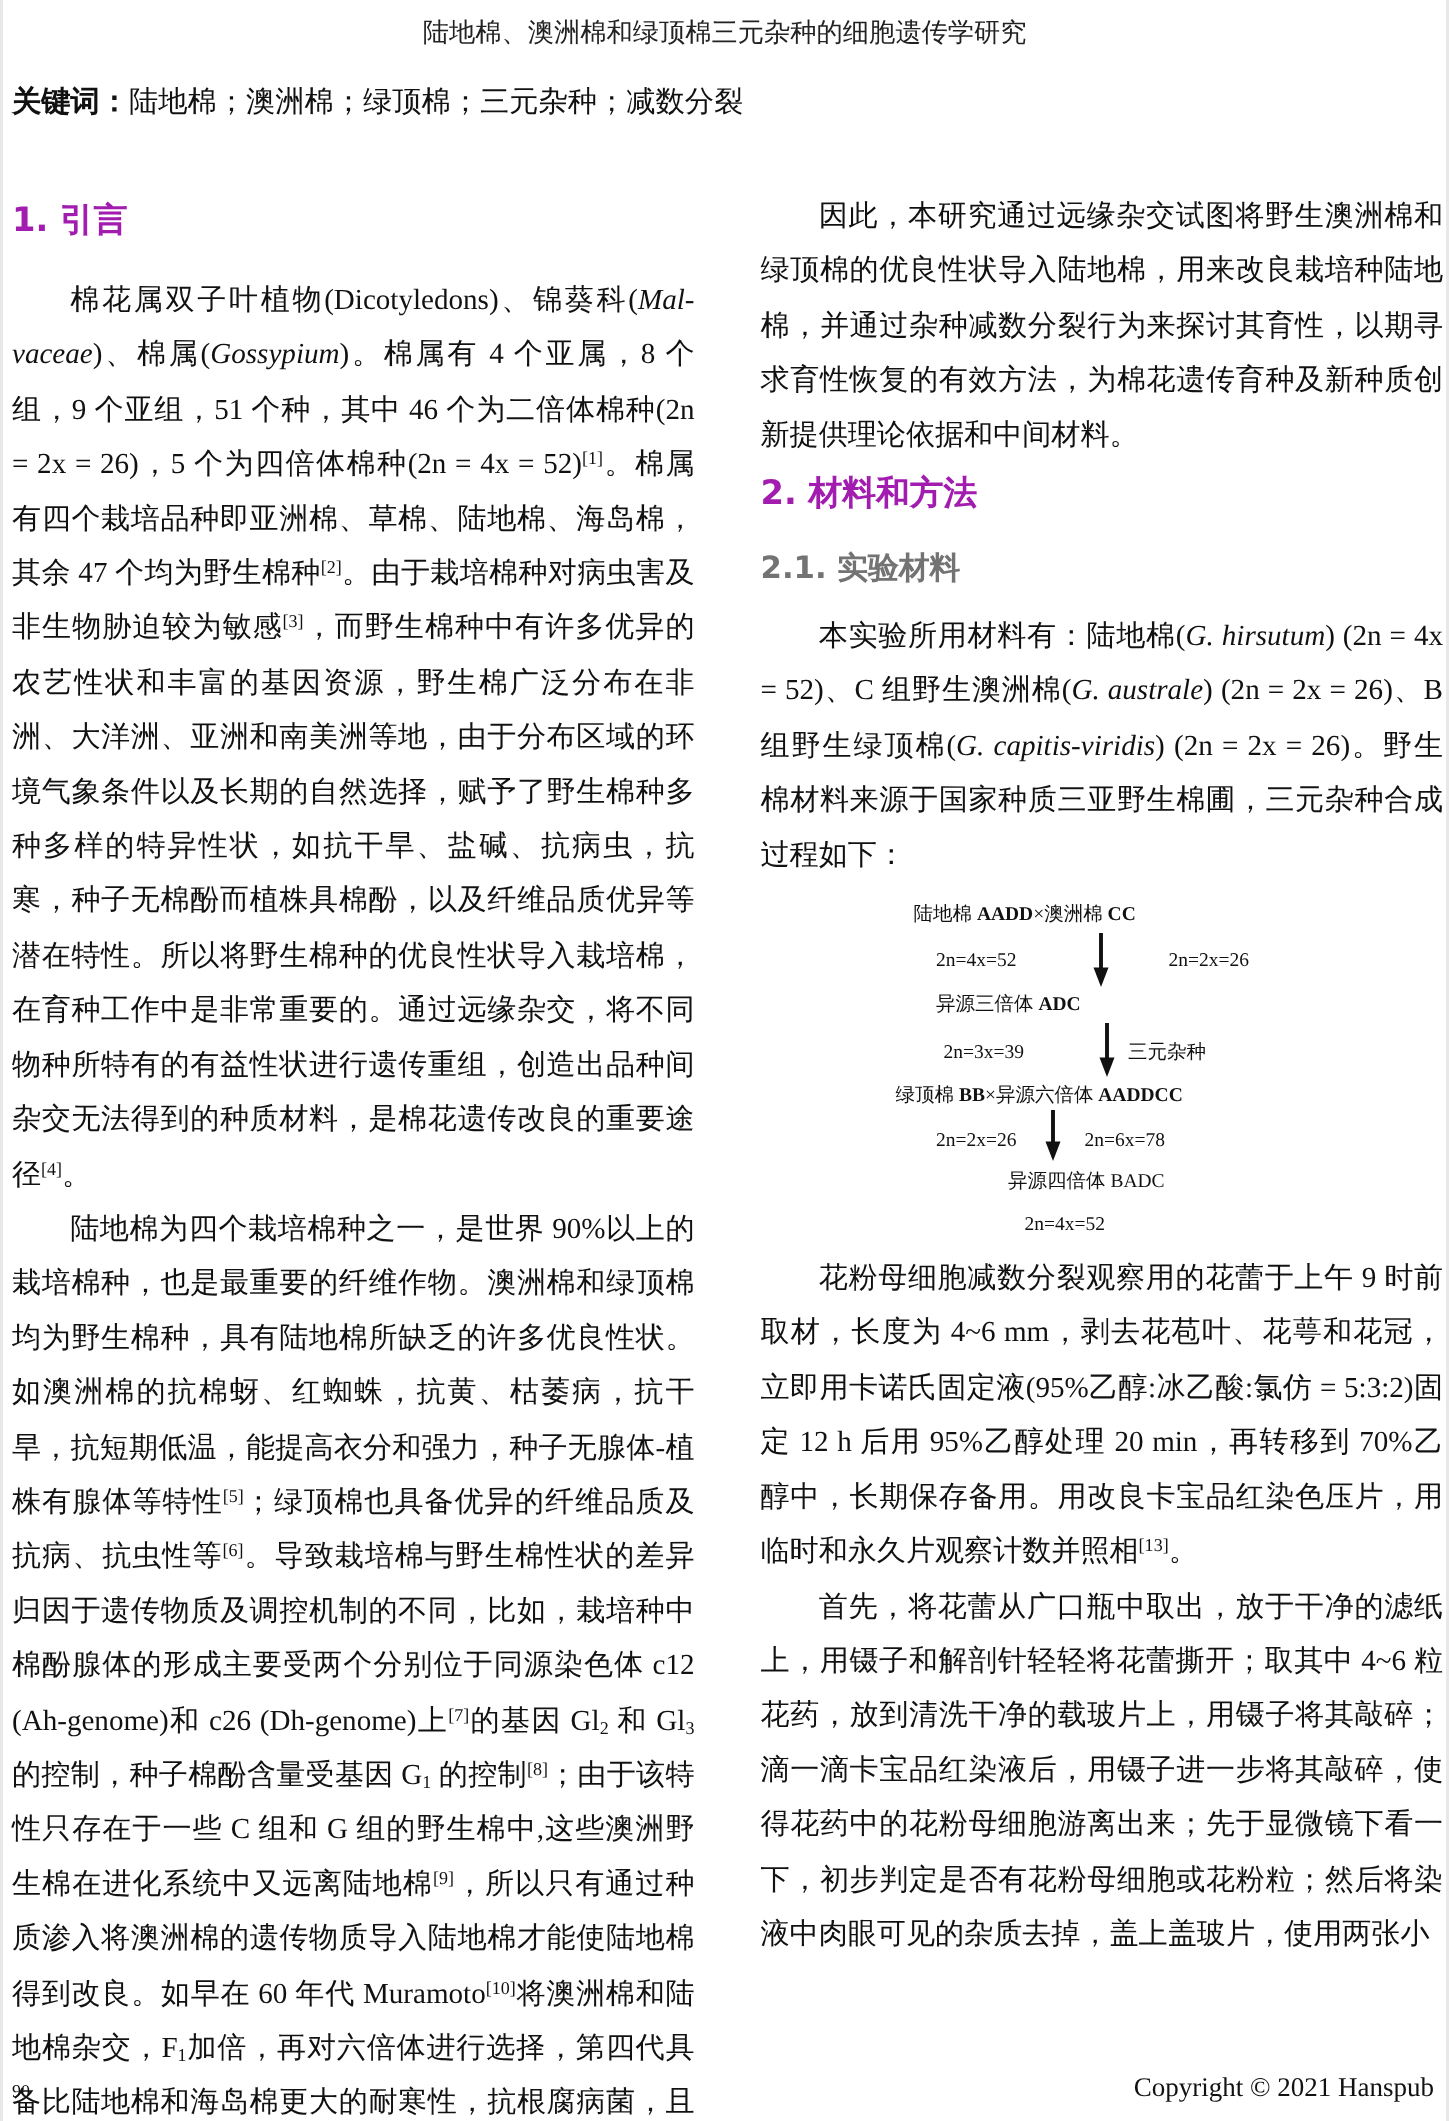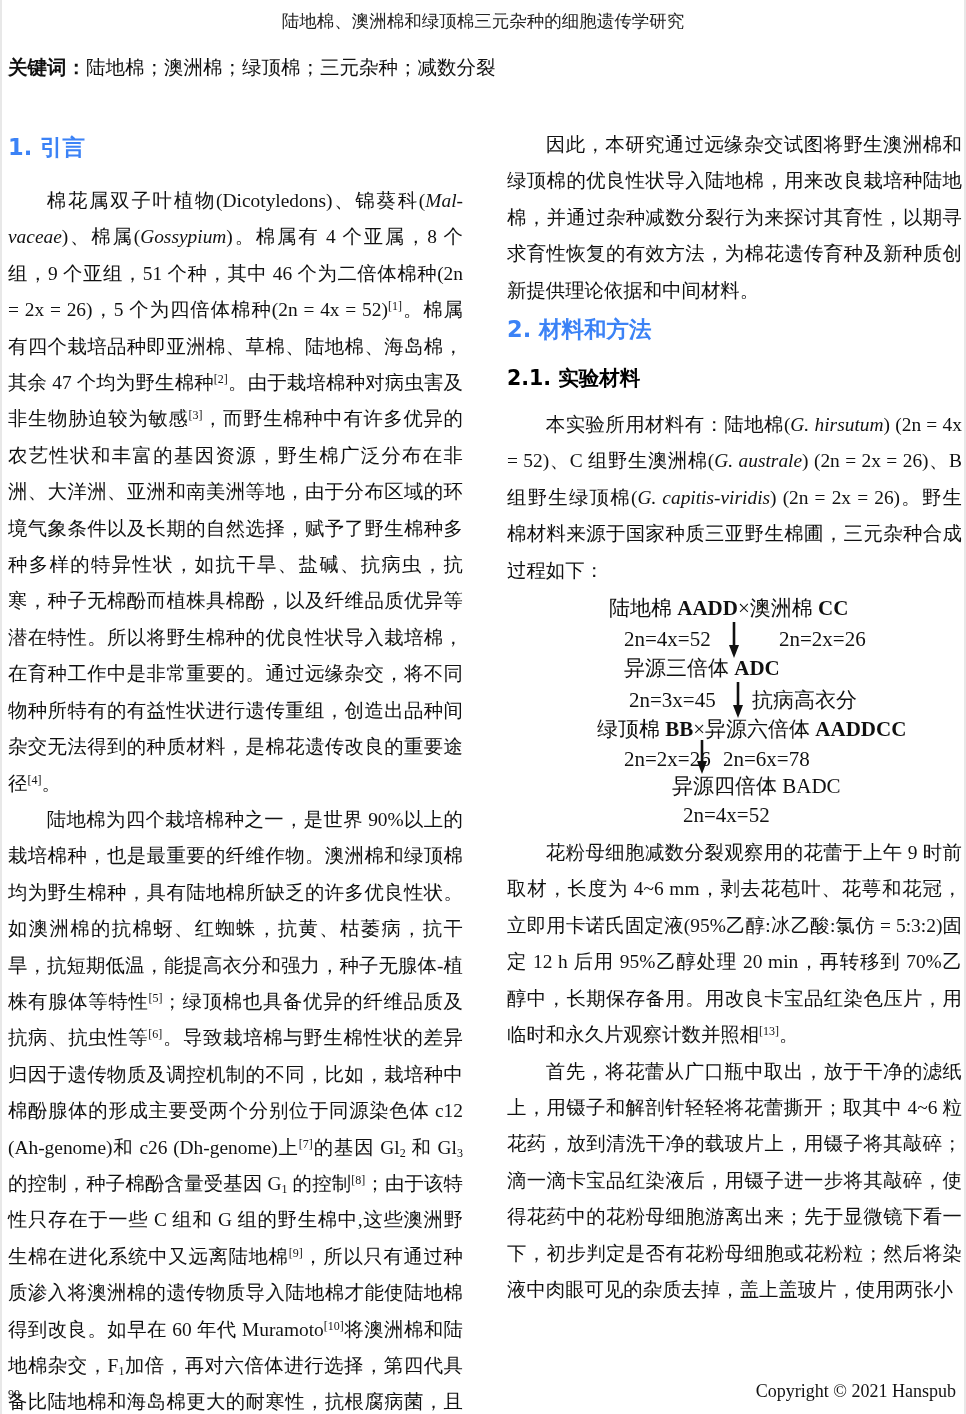--- a/index.html
+++ b/index.html
@@ -29,33 +29,33 @@
   .col{
     width:455px;
     font-size:19.4px;line-height:36.4px;
     text-align:justify;
   }
   .col p{margin:0;text-indent:2em;}
   .col p.noindent{text-indent:0;}
   h2.sec{
     font-family:"DejaVu Sans","Liberation Sans",sans-serif;
     font-weight:bold;font-size:22.5px;
-    margin:6px 0 22px 0;line-height:28px;color:#3b82f6;
+    margin:6px 0 22px 0;line-height:28px;color:#a21caf;
   }
   h3.sub{
     font-family:"DejaVu Sans","Liberation Sans",sans-serif;
     font-weight:bold;font-size:20.5px;
-    margin:14px 0 16px 0;line-height:26px;color:#000000;
+    margin:14px 0 16px 0;line-height:26px;color:#737373;
   }
   sup{font-size:0.62em;line-height:0;vertical-align:baseline;position:relative;top:-0.5em;}
   sub{font-size:0.62em;line-height:0;vertical-align:baseline;position:relative;top:0.25em;}
   .diagram{
     position:relative;
     height:238px;margin:8px 0 0 0;
-    font-size:21px;line-height:23px;
+    font-size:13px;line-height:23px;
     text-align:right;
   }
   .diagram .d{position:absolute;white-space:nowrap;}
   .diagram b{font-weight:bold;}
   .arrow{position:absolute;}
   .footer-left{position:absolute;left:6px;bottom:12px;font-size:12px;}
   .footer-right{position:absolute;right:8px;bottom:12px;font-size:18px;}
 </style>
 </head>
 <body>
@@ -87,28 +87,28 @@
         <span class="d" style="left:102px;top:0px;">陆地棉 <b>AADD</b>×澳洲棉 <b>CC</b></span>
         <span class="d" style="left:117px;top:31px;">2n=4x=52</span>
         <span class="d" style="left:272px;top:31px;">2n=2x=26</span>
         <span class="arrow" style="left:220px;top:25px;">
           <svg width="14" height="36" viewBox="0 0 14 36">
               <line x1="7" y1="0" x2="7" y2="25" stroke="#111" stroke-width="2.6"></line>
               <polygon points="2,23 12,23 7,36" fill="#111"></polygon>
             </svg>
         </span>
         <span class="d" style="left:117px;top:60px;">异源三倍体 <b>ADC</b></span>
-        <span class="d" style="left:122px;top:92px;">2n=3x=45</span>
+        <span class="d" style="left:122px;top:92px;">2n=3x=39</span>
         <span class="arrow" style="left:224px;top:85px;">
           <svg width="14" height="36" viewBox="0 0 14 36">
               <line x1="7" y1="0" x2="7" y2="25" stroke="#111" stroke-width="2.6"></line>
               <polygon points="2,23 12,23 7,36" fill="#111"></polygon>
             </svg>
         </span>
-        <span class="d" style="left:245px;top:92px;">抗病高衣分</span>
+        <span class="d" style="left:245px;top:92px;">三元杂种</span>
         <span class="d" style="left:90px;top:121px;">绿顶棉 <b>BB</b>×异源六倍体 <b>AADDCC</b></span>
         <span class="d" style="left:117px;top:151px;">2n=2x=26</span>
         <span class="arrow" style="left:188px;top:143px;">
           <svg width="14" height="34" viewBox="0 0 14 34">
               <line x1="7" y1="0" x2="7" y2="23" stroke="#111" stroke-width="2.6"></line>
               <polygon points="2,21 12,21 7,34" fill="#111"></polygon>
             </svg>
         </span>
         <span class="d" style="left:216px;top:151px;">2n=6x=78</span>
         <span class="d" style="left:165px;top:178px;">异源四倍体 BADC</span>

